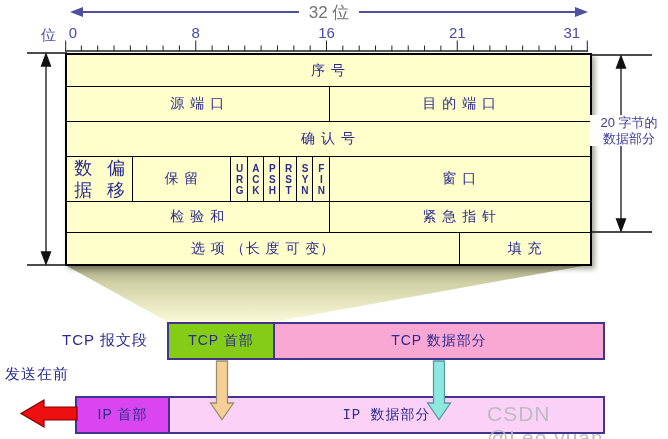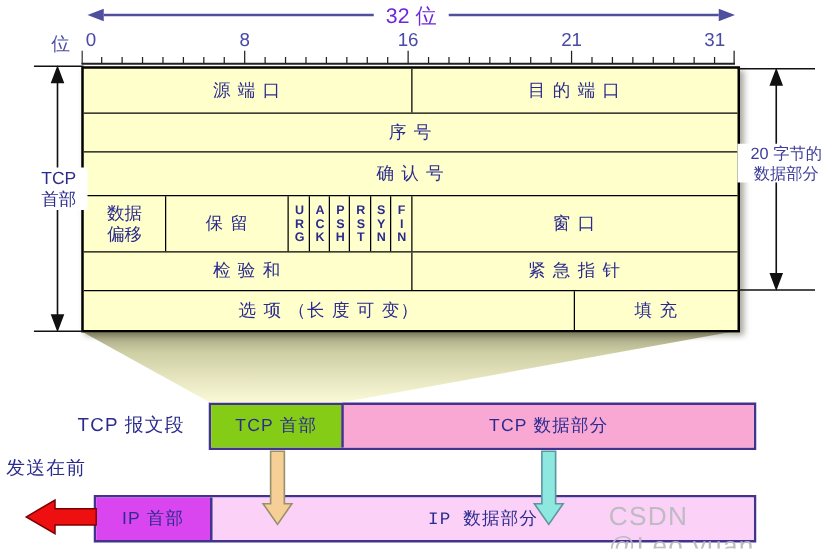--- a/index.html
+++ b/index.html
@@ -9,36 +9,36 @@
   }
   .abs{position:absolute;}
   svg{display:block;}
 
   
   .top-arrow{left:70px;top:3px;width:518px;height:18px;display:flex;align-items:center;}
   .ta-line{flex:1;border-top:2px solid #4f4f9e;}
   .ta-head{width:0;height:0;border-top:5px solid transparent;border-bottom:5px solid transparent;}
   .ta-head.left{border-right:13px solid #4f4f9e;}
   .ta-head.right{border-left:13px solid #4f4f9e;}
-  .ta-label{padding:0 10px;font-size:17px;color:#6d28d9;white-space:nowrap;}
+  .ta-label{padding:0 10px;font-size:17px;color:#737373;white-space:nowrap;}
 
   
   .bit-unit{left:41px;top:26px;font-size:15px;color:#4949a8;}
   .tick-labels{left:65px;top:24px;width:523px;height:18px;}
   .tick-labels span{position:absolute;transform:translateX(-50%);font-size:15px;color:#4949a8;}
 
   
   .tbl{left:65px;top:53px;width:523px;background:#ffffcc;border:2px solid #000;
        box-shadow:3px 3px 5px rgba(60,60,40,.45);}
   .trow{display:flex;box-sizing:border-box;}
   .trow + .trow{border-top:1px solid #000;}
   .tcell{box-sizing:border-box;display:flex;align-items:center;justify-content:center;
          font-size:14px;letter-spacing:1px;color:#2b2b8e;text-align:center;}
   .tcell + .tcell{border-left:1px solid #000;}
-  .cell2line{flex-direction:column;line-height:1.25;font-size:14px;letter-spacing:0;}
+  .cell2line{line-height:1.25;font-size:18px;letter-spacing:0;}
   .flag{writing-mode:vertical-lr;text-orientation:upright;font-size:10px;font-weight:bold;
         letter-spacing:0;line-height:1;padding:1px 0;}
 
   
   .bracket-label{background:#ffffff;text-align:center;line-height:1.2;color:#2b2b8e;}
   .bracket-left-label{left:24px;top:134px;width:46px;font-size:14px;}
   .bracket-right-label{left:590px;top:115px;width:78px;font-size:13px;color:#3c3c9a;}
 
   
   .seg-label{left:62px;top:331px;font-size:15px;letter-spacing:1px;}
@@ -127,26 +127,26 @@
         <line x1="441.28125" y1="5.5" x2="441.28125" y2="11"></line>
         <line x1="457.625" y1="5.5" x2="457.625" y2="11"></line>
         <line x1="473.96875" y1="5.5" x2="473.96875" y2="11"></line>
         <line x1="490.3125" y1="5.5" x2="490.3125" y2="11"></line>
         <line x1="506.65625" y1="5.5" x2="506.65625" y2="11"></line>
         <line x1="522.3" y1="0.5" x2="522.3" y2="11"></line>
       </g>
   </svg>
 
   <div class="abs tbl z2">
+    <div class="trow" style="height:31px">
+      <div class="tcell" style="width:100%">序 号</div>
+    </div>
     <div class="trow" style="height:35px">
       <div class="tcell" style="width:50%">源 端 口</div>
       <div class="tcell" style="width:50%">目 的 端 口</div>
-    </div>
-    <div class="trow" style="height:31px">
-      <div class="tcell" style="width:100%">序 号</div>
     </div>
     <div class="trow" style="height:35px">
       <div class="tcell" style="width:100%">确 认 号</div>
     </div>
     <div class="trow" style="height:45px">
       <div class="tcell cell2line" style="width:12.5%">
         <span>数据</span>
         <span>偏移</span>
       </div>
       <div class="tcell" style="width:18.75%">保 留</div>
@@ -170,24 +170,20 @@
 
   <svg class="abs z2" style="left:27px;top:51px;" width="40" height="216" viewBox="0 0 40 216">
     <g stroke="#111" stroke-width="1.3" fill="#111">
       <line x1="0" y1="2" x2="40" y2="2"></line>
       <line x1="0" y1="214" x2="40" y2="214"></line>
       <line x1="19" y1="6" x2="19" y2="210"></line>
       <polygon points="19,3 14.5,15 23.5,15"></polygon>
       <polygon points="19,213 14.5,201 23.5,201"></polygon>
     </g>
   </svg>
-  <div class="abs bracket-label bracket-left-label z2">
-    <div>TCP</div>
-    <div>首部</div>
-  </div>
 
   <svg class="abs z2" style="left:590px;top:53px;" width="64" height="182" viewBox="0 0 64 182">
     <g stroke="#111" stroke-width="1.3" fill="#111">
       <line x1="0" y1="2" x2="62" y2="2"></line>
       <line x1="0" y1="179" x2="62" y2="179"></line>
       <line x1="31" y1="6" x2="31" y2="175"></line>
       <polygon points="31,3 26.5,15 35.5,15"></polygon>
       <polygon points="31,178 26.5,166 35.5,166"></polygon>
     </g>
   </svg>

